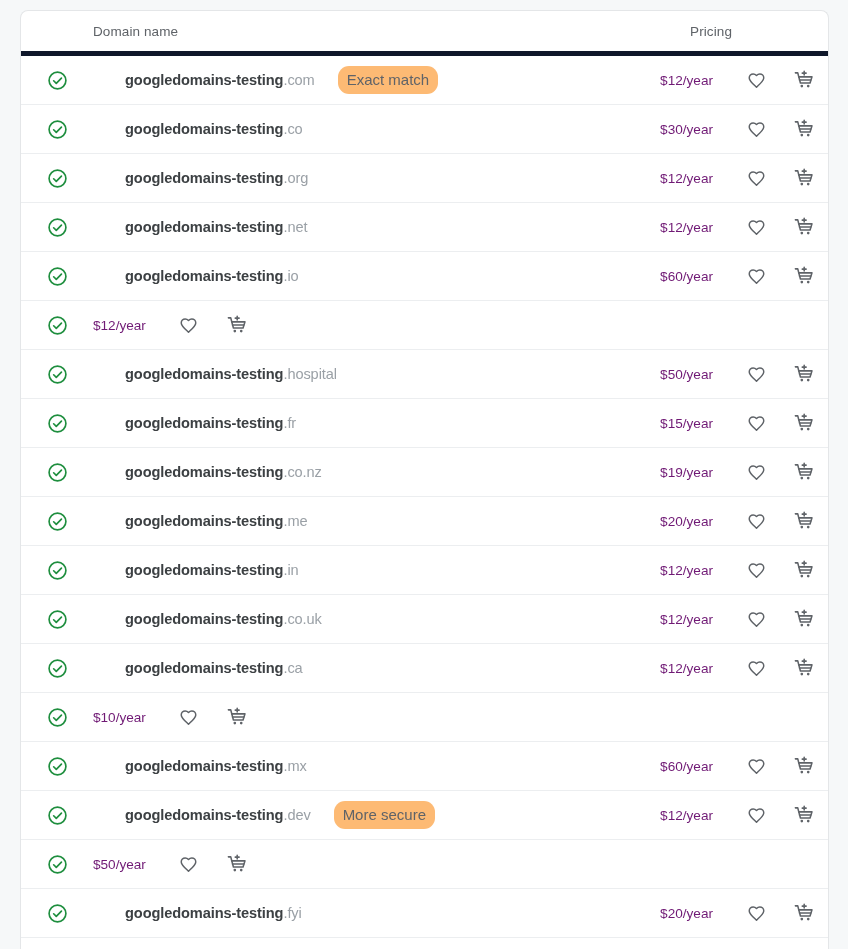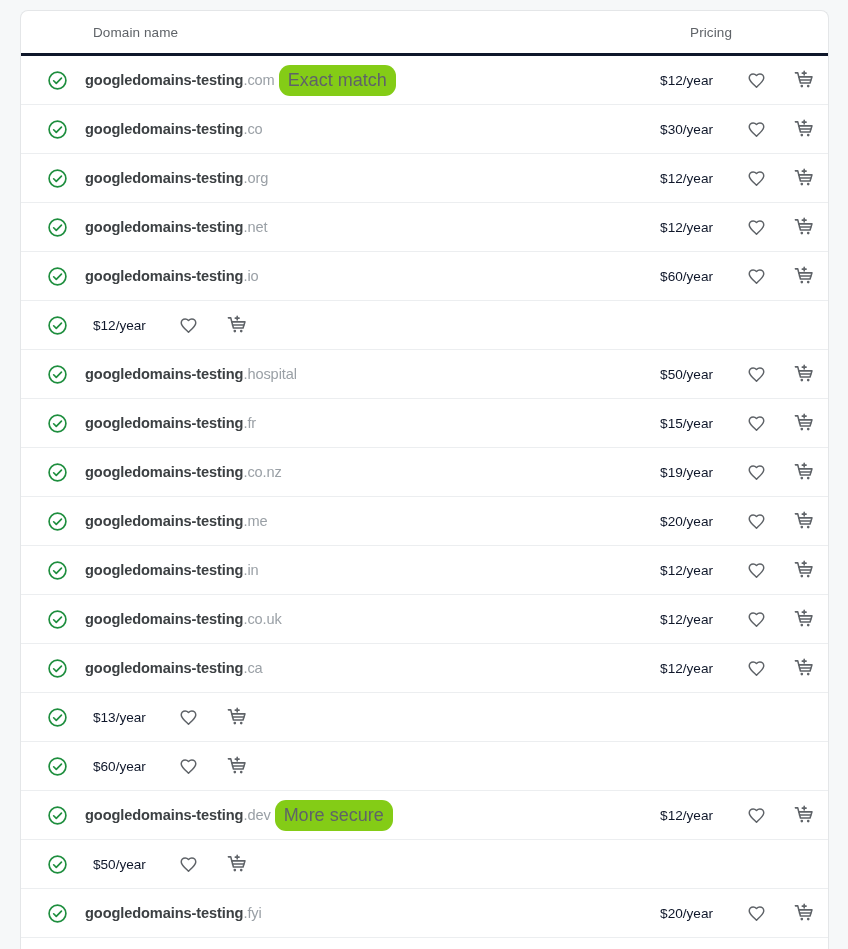--- a/index.html
+++ b/index.html
@@ -28,21 +28,21 @@
     border-bottom-left-radius: 0;
     border-bottom-right-radius: 0;
     overflow: hidden;
     min-height: 940px;
   }
   
   .table-head {
     display: flex;
     align-items: center;
     height: 45px;
-    border-bottom: 3px solid #0f172a;
+    border-bottom: 5px solid #0f172a;
     box-sizing: border-box;
   }
   .th {
     font-size: 13.5px;
     color: #5f6368;
     font-weight: 400;
     letter-spacing: .1px;
   }
   .th-domain {
     padding-left: 72px;
@@ -81,34 +81,35 @@
   }
   .domain-text {
     font-size: 14.6px;
     color: #9aa0a6;
     white-space: nowrap;
     letter-spacing: -.1px;
   }
   .domain-base {
     font-weight: 700;
     color: #3c4043;
+    margin-left: 40px;
   }
   .badge {
-    margin-left: 4px;
-    background: #84cc16;
+    margin-left: 23px;
+    background: #fdba74;
     color: #5f6368;
-    font-size: 18px;
+    font-size: 15px;
     line-height: 1;
     padding: 6px 9px 7px;
     border-radius: 11px;
     white-space: nowrap;
   }
   .cell-price {
     font-size: 13.6px;
-    color: #0f172a;
+    color: #701a75;
     text-align: right;
     white-space: nowrap;
     flex: none;
     padding-right: 19px;
   }
   .cell-action {
     width: 48px;
     flex: none;
     display: flex;
     align-items: center;
@@ -700,58 +701,62 @@
     <div class="cell-status">
       <span>
         <svg class="check-icon" viewBox="0 0 24 24" fill="none" aria-hidden="true">
           <circle cx="12" cy="12" r="9.6" stroke="#1e8e3e" stroke-width="1.9"></circle>
           <path d="M7.6 12.3l3 3 5.9-6" stroke="#1e8e3e" stroke-width="1.9" stroke-linecap="round" stroke-linejoin="round"></path>
         </svg>
       </span>
     </div>
 
 
-    <div class="cell-price">$13/year</div>
-
-    <div class="cell-action">
-      <button class="icon-btn">
-        <span>
-          <svg width="21" height="21" viewBox="0 0 24 24" fill="none" aria-hidden="true">
-            <path d="M12 19.6l-1.2-1.1C6.5 14.6 3.7 12.1 3.7 9c0-2.5 2-4.5 4.5-4.5 1.4 0 2.8.7 3.8 1.8 1-1.1 2.4-1.8 3.8-1.8 2.5 0 4.5 2 4.5 4.5 0 3.1-2.8 5.6-7.1 9.5L12 19.6z" stroke="#5f6368" stroke-width="1.7" stroke-linejoin="round"></path>
-          </svg>
-        </span>
-      </button>
-    </div>
-
-    <div class="cell-action">
-      <button class="icon-btn">
-        <span>
-          <svg width="22" height="22" viewBox="0 0 24 24" fill="none" aria-hidden="true">
-            <path d="M2.6 4.2h2.6l1.1 4.4" stroke="#5f6368" stroke-width="1.7" stroke-linecap="round" stroke-linejoin="round"></path>
-            <path d="M6.3 8.6h14.4l-2.1 6.7H8.1L6.3 8.6z" stroke="#5f6368" stroke-width="1.7" stroke-linejoin="round"></path>
-            <path d="M7.1 12h12.3" stroke="#5f6368" stroke-width="1.6" stroke-linecap="round"></path>
-            <circle cx="9.6" cy="18.6" r="1.45" fill="#5f6368"></circle>
-            <circle cx="16.6" cy="18.6" r="1.45" fill="#5f6368"></circle>
-            <path d="M12.2 2.4v4.2M10.1 4.5h4.2" stroke="#5f6368" stroke-width="1.7" stroke-linecap="round"></path>
-          </svg>
-        </span>
-      </button>
-    </div>
-  </div>
-
-  <div class="row">
-    <div class="cell-status">
-      <span>
-        <svg class="check-icon" viewBox="0 0 24 24" fill="none" aria-hidden="true">
-          <circle cx="12" cy="12" r="9.6" stroke="#1e8e3e" stroke-width="1.9"></circle>
-          <path d="M7.6 12.3l3 3 5.9-6" stroke="#1e8e3e" stroke-width="1.9" stroke-linecap="round" stroke-linejoin="round"></path>
-        </svg>
-      </span>
-    </div>
-
+    <div class="cell-price">$10/year</div>
+
+    <div class="cell-action">
+      <button class="icon-btn">
+        <span>
+          <svg width="21" height="21" viewBox="0 0 24 24" fill="none" aria-hidden="true">
+            <path d="M12 19.6l-1.2-1.1C6.5 14.6 3.7 12.1 3.7 9c0-2.5 2-4.5 4.5-4.5 1.4 0 2.8.7 3.8 1.8 1-1.1 2.4-1.8 3.8-1.8 2.5 0 4.5 2 4.5 4.5 0 3.1-2.8 5.6-7.1 9.5L12 19.6z" stroke="#5f6368" stroke-width="1.7" stroke-linejoin="round"></path>
+          </svg>
+        </span>
+      </button>
+    </div>
+
+    <div class="cell-action">
+      <button class="icon-btn">
+        <span>
+          <svg width="22" height="22" viewBox="0 0 24 24" fill="none" aria-hidden="true">
+            <path d="M2.6 4.2h2.6l1.1 4.4" stroke="#5f6368" stroke-width="1.7" stroke-linecap="round" stroke-linejoin="round"></path>
+            <path d="M6.3 8.6h14.4l-2.1 6.7H8.1L6.3 8.6z" stroke="#5f6368" stroke-width="1.7" stroke-linejoin="round"></path>
+            <path d="M7.1 12h12.3" stroke="#5f6368" stroke-width="1.6" stroke-linecap="round"></path>
+            <circle cx="9.6" cy="18.6" r="1.45" fill="#5f6368"></circle>
+            <circle cx="16.6" cy="18.6" r="1.45" fill="#5f6368"></circle>
+            <path d="M12.2 2.4v4.2M10.1 4.5h4.2" stroke="#5f6368" stroke-width="1.7" stroke-linecap="round"></path>
+          </svg>
+        </span>
+      </button>
+    </div>
+  </div>
+
+  <div class="row">
+    <div class="cell-status">
+      <span>
+        <svg class="check-icon" viewBox="0 0 24 24" fill="none" aria-hidden="true">
+          <circle cx="12" cy="12" r="9.6" stroke="#1e8e3e" stroke-width="1.9"></circle>
+          <path d="M7.6 12.3l3 3 5.9-6" stroke="#1e8e3e" stroke-width="1.9" stroke-linecap="round" stroke-linejoin="round"></path>
+        </svg>
+      </span>
+    </div>
+
+    <div class="cell-domain">
+      <span class="domain-text"><span class="domain-base">googledomains-testing</span><span class="domain-tld">.mx</span></span>
+
+    </div>
 
     <div class="cell-price">$60/year</div>
 
     <div class="cell-action">
       <button class="icon-btn">
         <span>
           <svg width="21" height="21" viewBox="0 0 24 24" fill="none" aria-hidden="true">
             <path d="M12 19.6l-1.2-1.1C6.5 14.6 3.7 12.1 3.7 9c0-2.5 2-4.5 4.5-4.5 1.4 0 2.8.7 3.8 1.8 1-1.1 2.4-1.8 3.8-1.8 2.5 0 4.5 2 4.5 4.5 0 3.1-2.8 5.6-7.1 9.5L12 19.6z" stroke="#5f6368" stroke-width="1.7" stroke-linejoin="round"></path>
           </svg>
         </span>

